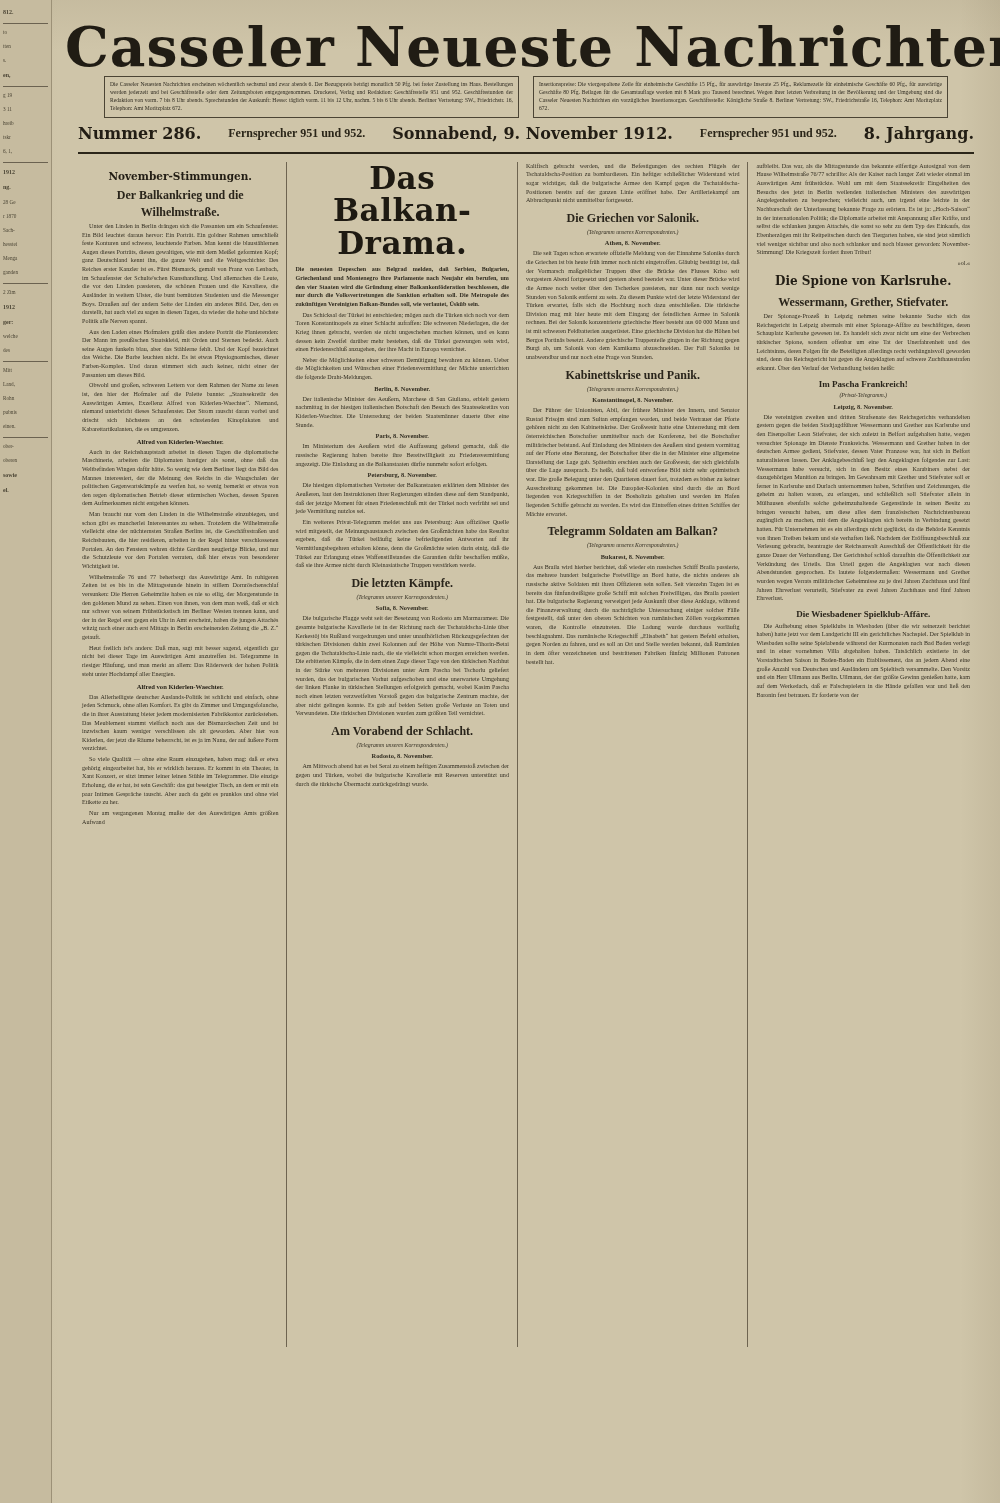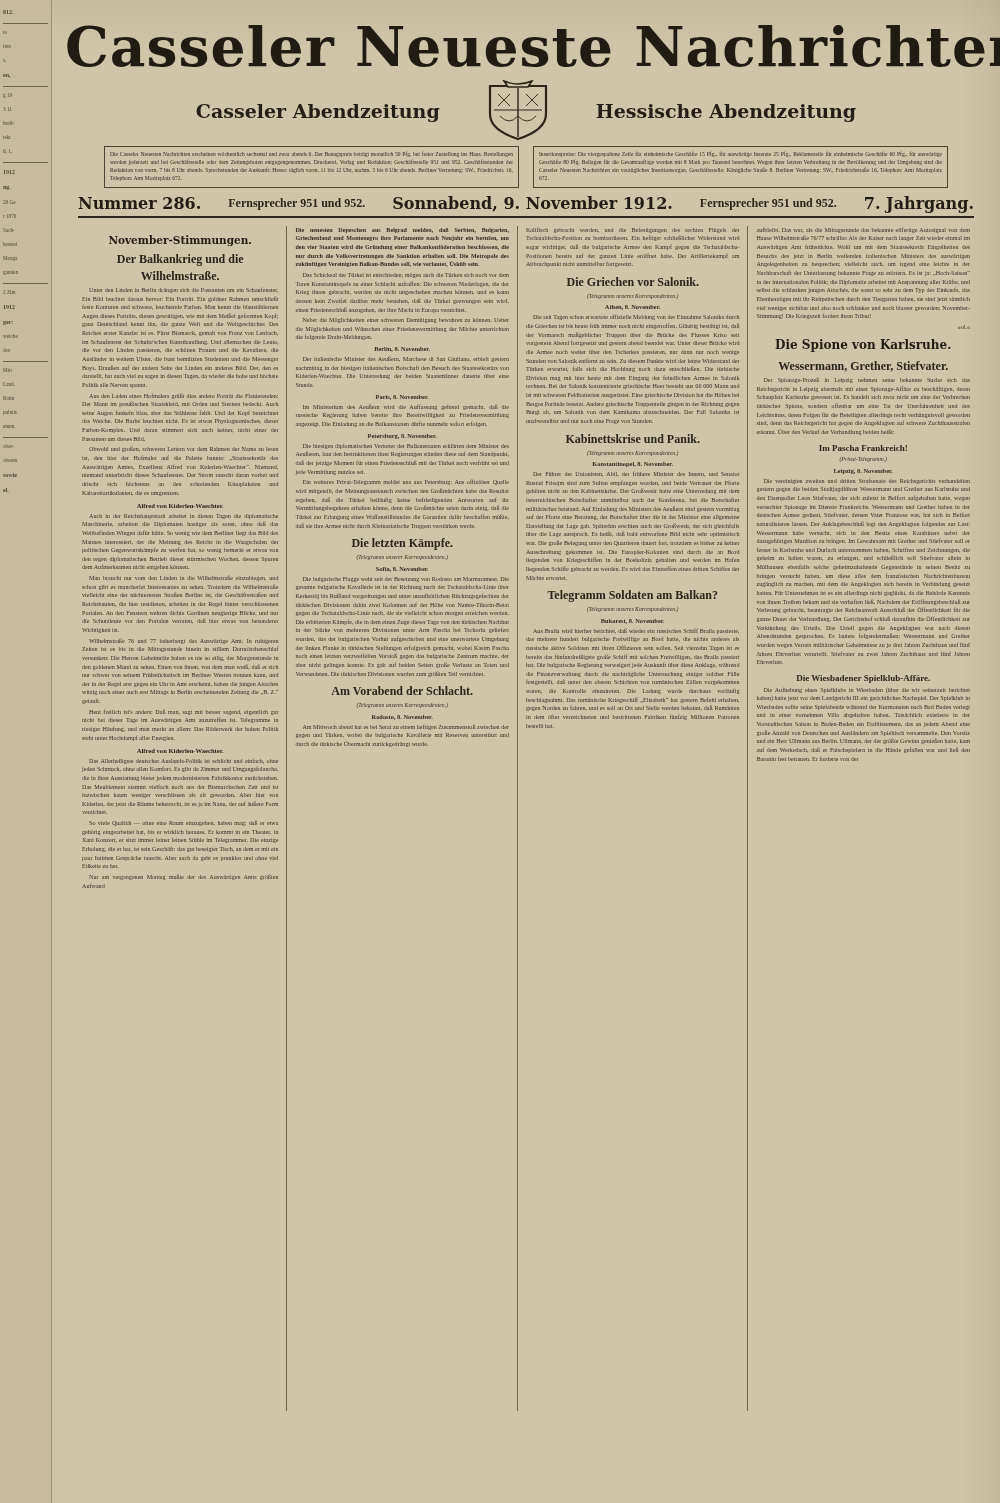--- a/index.html
+++ b/index.html
@@ -66,21 +66,21 @@
     padding:4px 5px;
     font-size:5.6px;line-height:1.42;
     text-align:justify;
     color:#2e2a20;
   }
 
   .issueline{
     display:flex;align-items:flex-end;justify-content:space-between;
     margin:6px 4px 0 4px;
     border-bottom:2px solid #2b2619;
-    padding-bottom:3px;
+    padding-bottom:9px;
   }
   .issueline .big{font-family:"DejaVu Serif",serif;font-weight:bold;font-size:16px;color:#221d14;}
   .issueline .small{font-size:12px;font-weight:bold;color:#2b2619;padding-bottom:2px;}
   .issueline .date{font-family:"DejaVu Serif",serif;font-weight:bold;font-size:16px;color:#221d14;text-align:right;}
 
   
   .cols{
     display:flex;
     margin-top:8px;
     height:1185px;
@@ -187,47 +187,32 @@
     <div class="lsrow">oberen</div>
     <div class="lsrow lsbold">sowie</div>
     <div class="lsrow lsbold">el.</div>
   </div>
 
   <div class="sheet">
 
     <div class="masthead">
       <div class="paper-title">Casseler Neueste Nachrichten</div>
 
-      <div class="subtitles">
-        <span>Casseler Abendzeitung</span>
-        <span class="crest">
-          <svg viewBox="0 0 68 62" width="68" height="62">
-            <path d="M6 6 H62 V34 Q62 50 34 59 Q6 50 6 34 Z" fill="#cfc5a9" stroke="#2c261a" stroke-width="2.2"></path>
-            <path d="M34 8 V57" stroke="#2c261a" stroke-width="1.4"></path>
-            <path d="M10 30 H58" stroke="#2c261a" stroke-width="1.2"></path>
-            <path d="M14 14 l12 12 M26 14 l-12 12" stroke="#3a3224" stroke-width="1"></path>
-            <path d="M42 14 l12 12 M54 14 l-12 12" stroke="#3a3224" stroke-width="1"></path>
-            <path d="M16 36 q9 10 18 0 q9 10 18 0" stroke="#3a3224" stroke-width="1" fill="none"></path>
-            <path d="M20 1 q14 6 28 0 l-4 6 H24 Z" fill="#cfc5a9" stroke="#2c261a" stroke-width="1.6"></path>
-          </svg>
-        </span>
-        <span>Hessische Abendzeitung</span>
-      </div>
 
       <div class="notices">
         <div class="notice bodytext">Die Casseler Neuesten Nachrichten erscheinen wöchentlich sechsmal und zwar abends 6. Der Bezugspreis beträgt monatlich 50 Pfg. bei freier Zustellung ins Haus. Bestellungen werden jederzeit und bei Geschäftsstelle oder dem Zeitungsboten entgegengenommen. Druckerei, Verlag und Redaktion: Geschäftsstelle 951 und 952. Geschäftsstunden der Redaktion von vorm. 7 bis 8 Uhr abends. Sprechstunden der Auskunft: Hesse: täglich vorm. 11 bis 12 Uhr, nachm. 5 bis 6 Uhr abends. Berliner Vertretung: SW., Friedrichstr. 16, Telephon: Amt Moritzplatz 672.</div>
         <div class="notice bodytext">Insertionspreise: Die viergespaltene Zeile für einheimische Geschäfte 15 Pfg., für auswärtige Inserate 25 Pfg., Reklamezeile für einheimische Geschäfte 60 Pfg., für auswärtige Geschäfte 80 Pfg. Beilagen für die Gesamtauflage werden mit 8 Mark pro Tausend berechnet. Wegen ihrer letzten Verbreitung in der Bevölkerung und der Umgebung sind die Casseler Neuesten Nachrichten ein vorzügliches Insertionsorgan. Geschäftsstelle: Königliche Straße 8. Berliner Vertretung: SW., Friedrichstraße 16, Telephon: Amt Moritzplatz 672.</div>
       </div>
 
       <div class="issueline">
         <span class="big">Nummer 286.</span>
         <span class="small">Fernsprecher 951 und 952.</span>
         <span class="date">Sonnabend, 9. November 1912.</span>
         <span class="small">Fernsprecher 951 und 952.</span>
-        <span class="big">7. Jahrgang.</span>
+        <span class="big">8. Jahrgang.</span>
       </div>
     </div>
 
     <div class="cols">
 
       <div class="col c1 bodytext">
         <h2 class="hd">November-Stimmungen.</h2>
         <h3 class="shd">Der Balkankrieg und die Wilhelmstraße.</h3>
         <p>Unter den Linden in Berlin drängen sich die Passanten um ein Schaufenster. Ein Bild leuchtet daraus hervor: Ein Porträt. Ein goldner Rahmen umschließt feste Konturen und schwere, leuchtende Farben. Man kennt die blaustählernen Augen dieses Porträts, diesen gewaltigen, wie mit dem Meißel geformten Kopf; ganz Deutschland kennt ihn, die ganze Welt und die Weltgeschichte: Des Reiches erster Kanzler ist es. Fürst Bismarck, gemalt von Franz von Lenbach, im Schaufenster der Schulte'schen Kunsthandlung. Und allemachen die Leute, die vor den Linden passieren, die schönen Frauen und die Kavaliere, die Ausländer in weitem Ulster, die bunt bemützten Studenten und die Messenger Boys. Draußen auf der andern Seite der Linden ein anderes Bild. Der, den es darstellt, hat auch viel zu sagen in diesen Tagen, da wieder die hohe und höchste Politik alle Nerven spannt.</p>
         <p>Aus den Laden eines Hofmalers grüßt dies andere Porträt die Flanierenden: Der Mann im preußischen Staatskleid, mit Orden und Sternen bedeckt. Auch seine Augen funkeln blau, aber das Stählerne fehlt. Und der Kopf bezeichnet das Weiche. Die Barbe leuchten nicht. Es ist etwas Physiognomisches, dieser Farben-Komplex. Und daran stimmert sich auch keiner, nicht einer der Passanten um dieses Bild.</p>
@@ -237,20 +222,21 @@
         <p>Man braucht nur vom den Linden in die Wilhelmstraße einzubiegen, und schon gibt es mancherlei Interessantes zu sehen. Trotzdem die Wilhelmstraße vielleicht eine der nüchternsten Straßen Berlins ist, die Geschäftsstraßen und Reichsbauten, die hier residieren, arbeiten in der Regel hinter verschlossenen Portalen. An den Fenstern wehren dichte Gardinen neugierige Blicke, und nur die Schutzleute vor den Portalen verraten, daß hier etwas von besonderer Wichtigkeit ist.</p>
         <p>Wilhelmstraße 76 und 77 beherbergt das Auswärtige Amt. In ruhigeren Zeiten ist es bis in die Mittagsstunde hinein in stillem Dornröschenschlaf versunken: Die Herren Geheimräte haben es nie so eilig, der Morgenstunde in den goldenen Mund zu sehen. Einen von ihnen, von dem man weiß, daß er sich nur schwer von seinem Frühstückstisch im Berliner Westen trennen kann, und der in der Regel erst gegen ein Uhr in Amt erscheint, haben die jungen Attachés witzig nach einer auch erst Mittags in Berlin erscheinenden Zeitung die „B. Z.“ getauft.</p>
         <p>Heut freilich ist's anders: Daß man, sagt mit besser sagend, eigentlich gar nicht bei dieser Tage im Auswärtigen Amt anzutreffen ist. Telegramme in riesiger Häufung, und man merkt an allem: Das Räderwerk der hohen Politik steht unter Hochdampf aller Energien.</p>
         <h4 class="tiny">Alfred von Kiderlen-Waechter.</h4>
         <p>Das Allerheiligste deutscher Auslands-Politik ist schlicht und einfach, ohne jeden Schmuck, ohne allen Komfort. Es gibt da Zimmer und Umgangsfolanche, die in ihrer Ausstattung bieter jedem modernisierten Fabrikkontor zurückstehen. Das Meublement stammt vielfach noch aus der Bismarckschen Zeit und ist inzwischen kaum weniger verschlissen als alt geworden. Aber hier von Kiderlen, der jetzt die Räume beherrscht, ist es ja im Nanu, der auf äußere Form verzichtet.</p>
         <p>So viele Qualität — ohne eine Raum einzugehen, haben mag: daß er etwa gehörig eingearbeitet hat, bis er wirklich herauss. Er kommt in ein Theater, in Xant Konzert, er sitzt immer leiner leinen Stühle im Telegrammer. Die einzige Erholung, die er hat, ist sein Geschäft: das gut beseigter Tisch, an dem er mit ein paar Intimen Gespräche tauscht. Aber auch da geht es prunklos und ohne viel Etikette zu her.</p>
         <p>Nur am vergangenen Montag mußte der des Auswärtigen Amts größten Aufwand</p>
       </div>
 
       <div class="col c2 bodytext">
+        <div class="headline-big">Das Balkan-Drama.</div>
         <p class="noind" style="font-weight:bold;text-align:justify;">Die neuesten Depeschen aus Belgrad melden, daß Serbien, Bulgarien, Griechenland und Montenegro ihre Parlamente nach Neujahr ein berufen, um den vier Staaten wird die Gründung einer Balkankonföderation beschlossen, die nur durch die Volksvertretungen die Sanktion erhalten soll. Die Metropole des zukünftigen Vereinigten Balkan-Bundes soll, wie verlautet, Üsküb sein.</p>
         <p>Das Schicksal der Türkei ist entschieden; mögen auch die Türken sich noch vor dem Toren Konstantinopels zu einer Schlacht aufraffen: Die schweren Niederlagen, die der Krieg ihnen gebracht, werden sie nicht ungeschehen machen können, und es kann dessen kein Zweifel darüber mehr bestehen, daß die Türkei gezwungen sein wird, einen Friedensschluß anzugehen, der ihre Macht in Europa vernichtet.</p>
         <p>Neber die Möglichkeiten einer schweren Demütigung bewahren zu können. Ueber die Möglichkeiten und Wünschen einer Friedensvermittlung der Mächte unterrichten die folgende Draht-Meldungen.</p>
 
         <div class="dateline">Berlin, 8. November.</div>
         <p>Der italienische Minister des Aeußern, Marchese di San Giuliano, erbielt gestern nachmittag in der hiesigen italienischen Botschaft den Besuch des Staatssekretärs von Kiderlen-Waechter. Die Unterredung der beiden Staatsmänner dauerte über eine Stunde.</p>
 
         <div class="dateline">Paris, 8. November.</div>
         <p>Im Ministerium des Aeußern wird die Auffassung geltend gemacht, daß die russische Regierung haben bereite ihre Bereitwilligkeit zu Friedensvermittlung angezeigt. Die Einladung an die Balkanstaaten dürfte nunmehr sofort erfolgen.</p>
 

